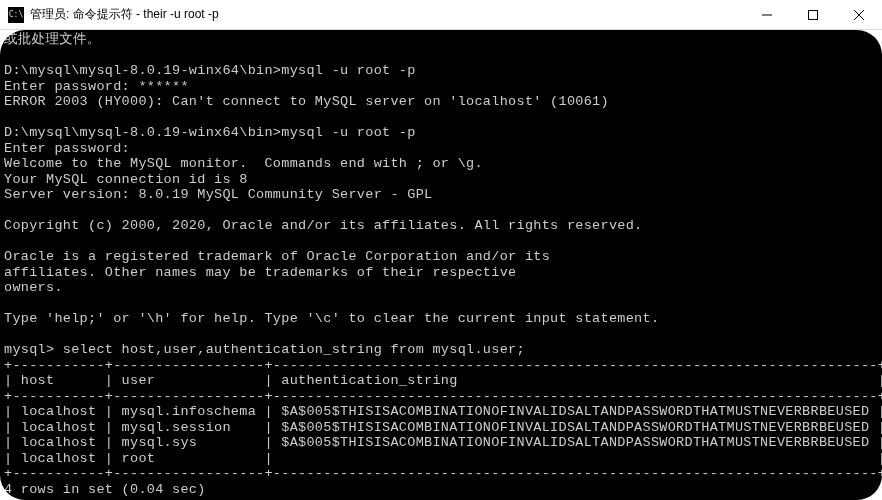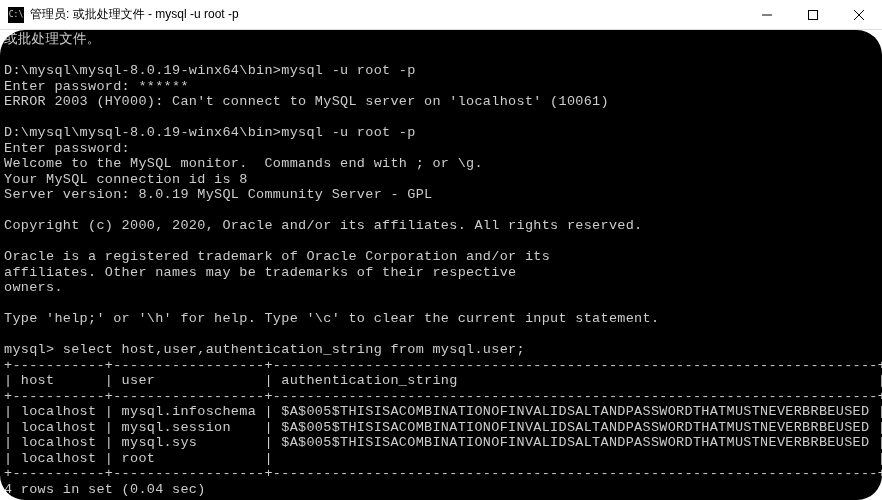--- a/index.html
+++ b/index.html
@@ -62,21 +62,21 @@
   }
   .terminal::-webkit-scrollbar { width: 16px; }
   .terminal::-webkit-scrollbar-track { background: #1a1a1a; }
   .terminal::-webkit-scrollbar-thumb { background: #4d4d4d; }
 </style>
 </head>
 <body>
 
 <div class="titlebar">
   <div class="titlebar-icon">C:\</div>
-  <div class="titlebar-title">管理员: 或批处理文件 - mysql  -u root -p</div>
+  <div class="titlebar-title">管理员: 命令提示符 - their  -u root -p</div>
   <div class="titlebar-buttons">
     <div class="titlebar-btn">
       <svg>
           <line x1="0" y1="5" x2="10" y2="5"></line>
         </svg>
     </div>
     <div class="titlebar-btn">
       <svg>
           <rect x="0.5" y="0.5" width="9" height="9"></rect>
         </svg>

